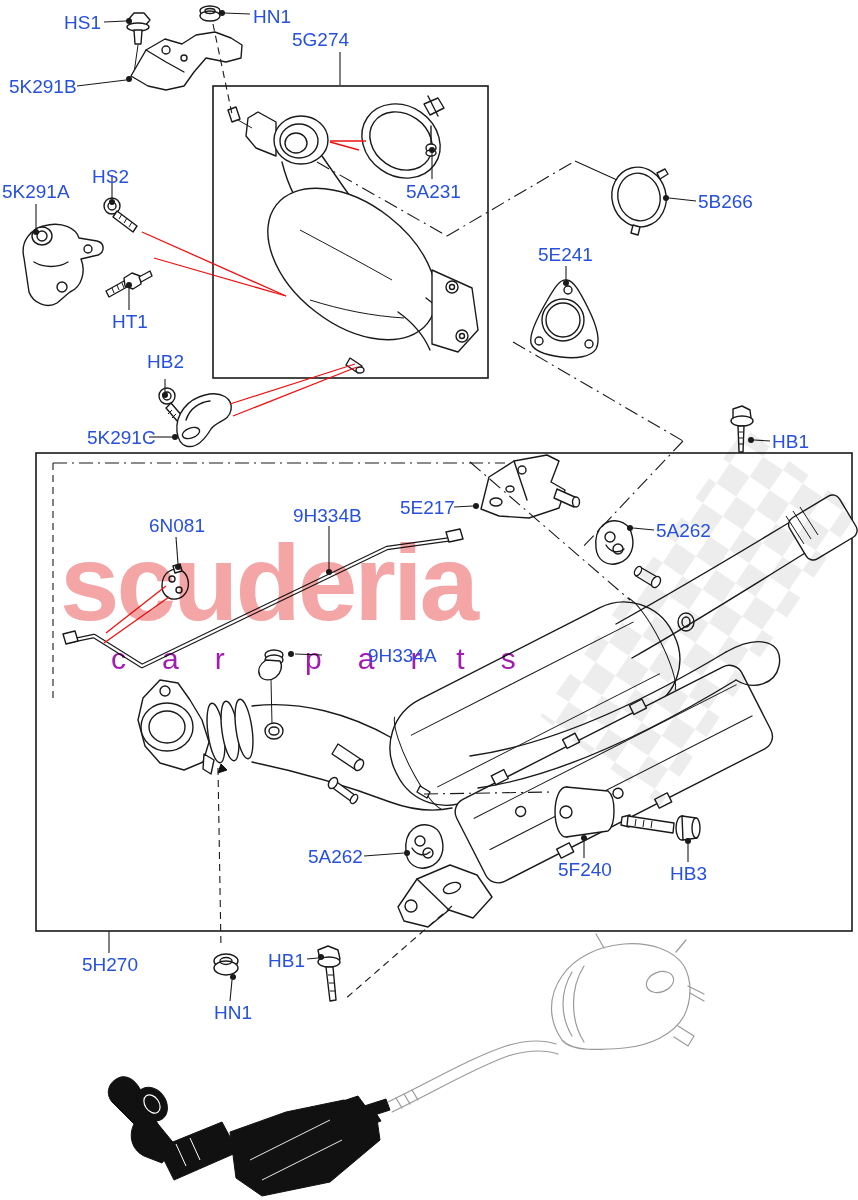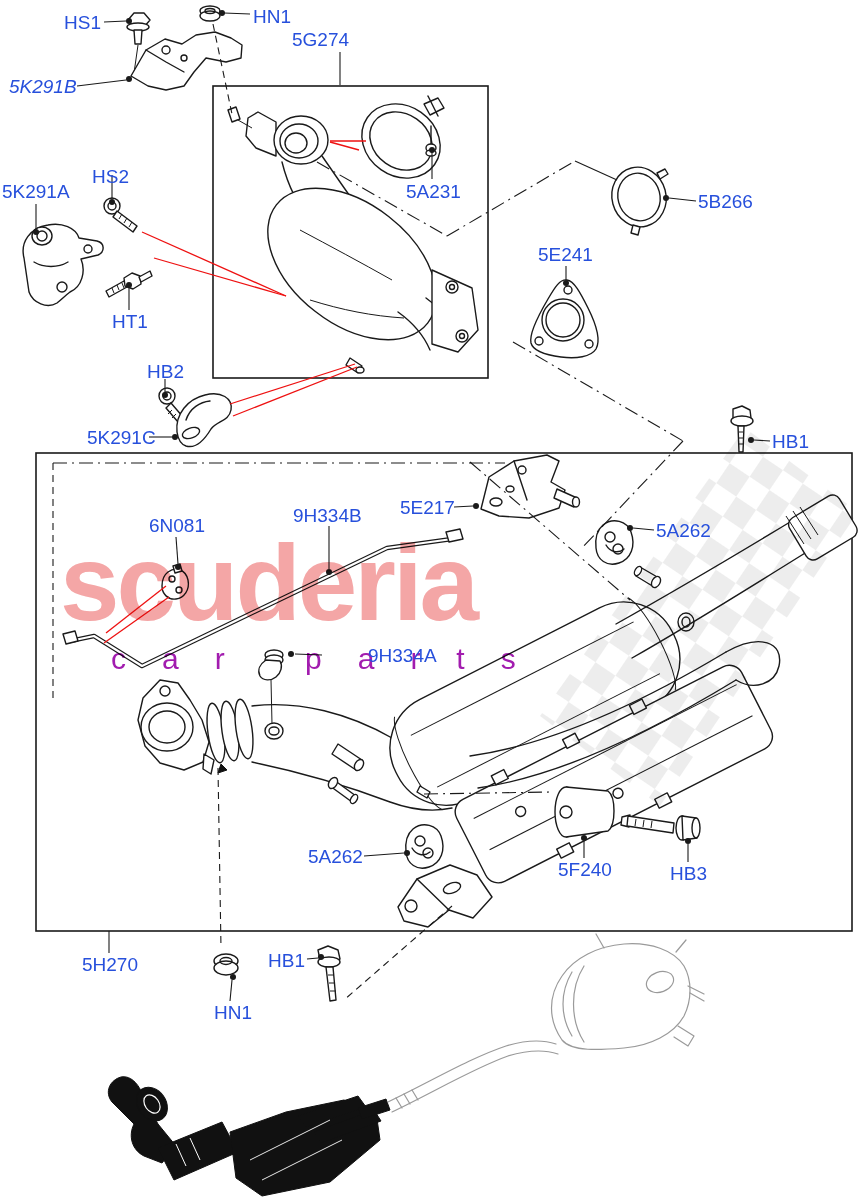--- a/index.html
+++ b/index.html
@@ -392,25 +392,25 @@
 
   <div id="wm">
     <div id="wm-title">scuderia</div>
     <div id="wm-sub">car parts</div>
   </div>
 
   <div id="labels">
       <div class="label" style="left: 64px; top: 13px;">HS1</div>
       <div class="label" style="left: 253px; top: 7px;">HN1</div>
       <div class="label" style="left: 292px; top: 30px;">5G274</div>
-      <div class="label" style="left: 9px; top: 77px; font-style: italic;">5K291B</div>
+      <div class="label" style="left: 9px; top: 77px;">5K291B</div>
       <div class="label" style="left: 92px; top: 167px;">HS2</div>
       <div class="label" style="left: 2px; top: 182px;">5K291A</div>
       <div class="label" style="left: 112px; top: 312px;">HT1</div>
-      <div class="label" style="left: 147px; top: 362px; text-align: right;">HB2</div>
+      <div class="label" style="left: 147px; top: 352px; text-align: right;">HB2</div>
       <div class="label" style="left: 78px; top: 428px; margin-left: 9px;">5K291C</div>
       <div class="label" style="left: 406px; top: 182px;">5A231</div>
       <div class="label" style="left: 698px; top: 192px;">5B266</div>
       <div class="label" style="left: 538px; top: 245px;">5E241</div>
       <div class="label" style="left: 772px; top: 432px;">HB1</div>
       <div class="label" style="left: 400px; top: 498px;">5E217</div>
       <div class="label" style="left: 149px; top: 516px;">6N081</div>
       <div class="label" style="left: 293px; top: 506px;">9H334B</div>
       <div class="label" style="left: 324px; top: 646px; margin-left: 44px;">9H334A</div>
       <div class="label" style="left: 656px; top: 521px;">5A262</div>

